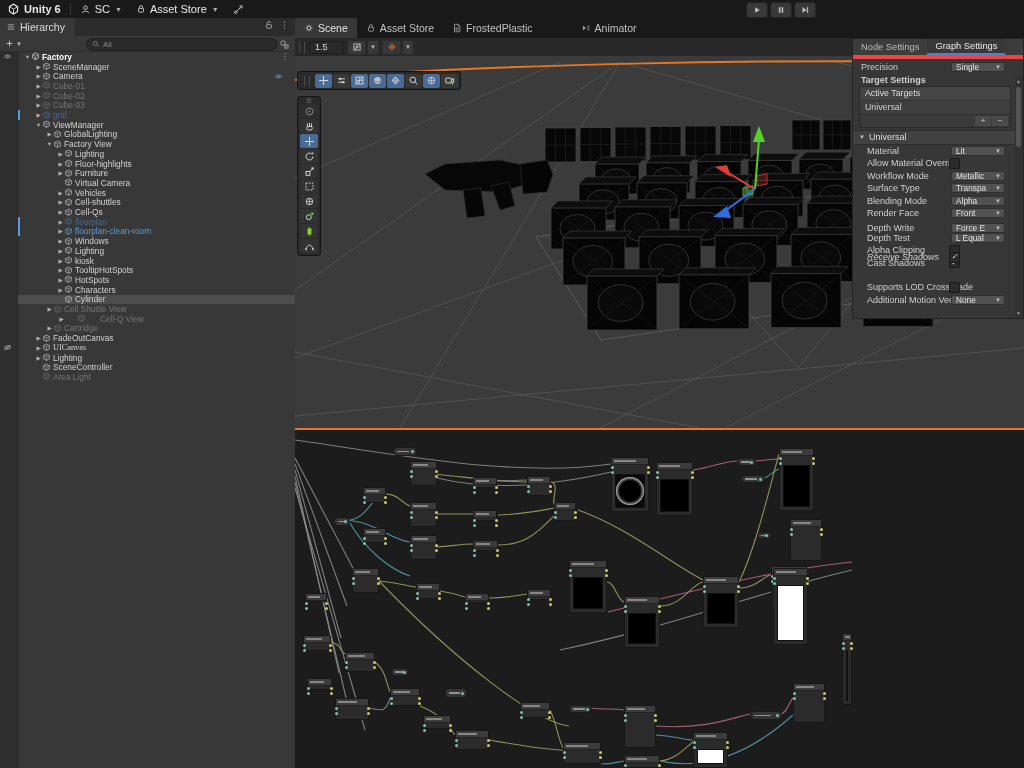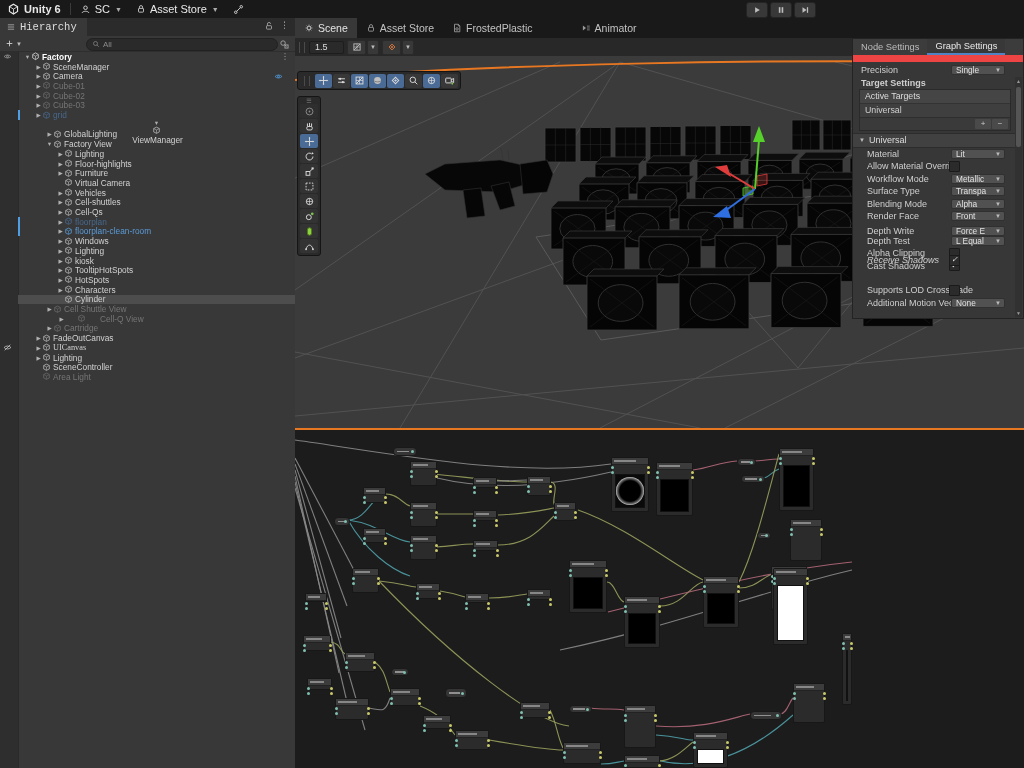--- a/index.html
+++ b/index.html
@@ -10,21 +10,21 @@
   #menubar{left:0;top:0;width:1024px;height:18px;background:#191919;border-bottom:1px solid #0d0d0d;
            display:flex;align-items:center;font-size:11px;color:#e8e8e8;}
   .mb-item{display:flex;align-items:center;gap:4px;padding:0 7px;height:100%;}
   .mb-sep{width:1px;height:12px;background:#3a3a3a;margin:0 2px;}
   .mb-caret{font-size:7px;color:#aaa;margin-left:1px;}
   #playbar{position:absolute;left:746px;top:2px;display:flex;gap:2px;}
   .playbtn{width:20px;height:14px;background:#383838;border:1px solid #242424;border-radius:3px;
            display:flex;align-items:center;justify-content:center;}
   
   #leftpanel{left:0;top:18px;width:295px;height:750px;background:#383838;border-right:1px solid #1f1f1f;}
-  #lp-tabbar{left:0;top:0;width:295px;height:18px;background:#2b2b2b;display:flex;align-items:center;font-family:Liberation Mono, monospace;}
+  #lp-tabbar{left:0;top:0;width:295px;height:18px;background:#2b2b2b;display:flex;align-items:center;}
   #lp-tab{height:18px;background:#383838;display:flex;align-items:center;gap:4px;padding:0 10px 0 6px;
           font-size:10.5px;color:#ddd;}
   #lp-tab-icons{position:absolute;right:6px;top:2px;display:flex;gap:6px;align-items:center;}
   #lp-toolbar{left:0;top:18px;width:295px;height:15px;background:#383838;border-bottom:1px solid #2e2e2e;
               display:flex;align-items:center;}
   #lp-search{position:absolute;left:86px;top:1.5px;width:180px;height:11px;background:#2a2a2a;
              border:1px solid #212121;border-radius:7px;display:flex;align-items:center;gap:3px;
              padding:0 5px;font-size:8px;color:#8b8b8b;}
   #tree{left:0;top:33px;width:295px;height:717px;overflow:hidden;}
   #tree-gutter{left:0;top:0;width:18px;height:717px;background:#2e2e2e;border-right:1px solid #2a2a2a;}
@@ -71,21 +71,21 @@
   .gnode .dotL{position:absolute;left:-1.5px;width:3px;height:3px;border-radius:50%;background:#7fbfb0;}
   .gnode .dotR{position:absolute;right:-1.5px;width:3px;height:3px;border-radius:50%;background:#c8c86a;}
   .gprev{position:absolute;left:3px;right:3px;bottom:3px;border:1px solid #111;}
   .gpill{position:absolute;background:#353535;border:1px solid #191919;border-radius:4px;}
   .gpill:after{content:"";position:absolute;right:2px;top:50%;margin-top:-1.5px;width:3px;height:3px;border-radius:50%;background:#7fbfb0;}
   .gpill .bar{position:absolute;left:3px;top:50%;margin-top:-1px;height:1.6px;width:55%;background:#909090;}
   
   #ginsp{left:557px;top:20px;width:172px;height:281px;background:#373737;border:1px solid #232323;box-sizing:border-box;}
   #ginsp-title{height:20px;display:flex;align-items:center;padding-left:8px;font-size:10.5px;color:#ddd;
                background:#3c3c3c;border-bottom:1px solid #282828;}
-  #ginsp-tabs{height:16px;display:flex;background:#3c3c3c;border-bottom:7px solid #ef4444;font-size:9.3px;}
+  #ginsp-tabs{height:16px;display:flex;background:#3c3c3c;border-bottom:4px solid #ef4444;font-size:9.3px;}
   .gi-tab{padding:0 8px;display:flex;align-items:center;color:#bbb;}
   .gi-tab.active{color:#e8e8e8;border-bottom:2px solid #4f83c4;background:#383838;}
   .gi-row{position:absolute;left:0;width:160px;height:12.4px;display:flex;align-items:center;font-size:9px;color:#cfcfcf;}
   .gi-label{padding-left:14px;white-space:nowrap;}
   .gi-dd{position:absolute;right:8px;width:54px;height:10px;background:#515151;border:1px solid #303030;
          border-radius:2px;font-size:8.3px;color:#e2e2e2;display:flex;align-items:center;padding-left:4px;box-sizing:border-box;}
   .gi-dd .ca{position:absolute;right:3px;font-size:6px;color:#bbb;}
   .gi-cb{position:absolute;right:53px;width:9px;height:9px;background:#2b2b2b;border:1px solid #1a1a1a;border-radius:1px;
          font-size:8px;color:#ddd;display:flex;align-items:center;justify-content:center;line-height:1;}
   #gi-scroll{position:absolute;right:1px;top:38px;width:7px;height:240px;background:#313131;}
@@ -303,21 +303,21 @@
             <span style="width: 17px; flex: 0 0 auto;"></span>
             <span class="arrow">▶</span>
             <span style="display: flex; align-items: center; flex: 0 0 auto;">
               <svg width="9" height="9" viewBox="0 0 16 16" fill="none" stroke="#47688c" stroke-width="1.4">
                 <path d="M8 2 L13 4.5 V10.5 L8 13 L3 10.5 V4.5 Z"></path>
                 <path d="M3 4.5 L8 7 L13 4.5 M8 7 V13" stroke-width="1"></path>
               </svg>
             </span>
             <span class="lbl c-prefabdim">grid</span>
           </div>
-          <div class="trow" style="top: 68.9px; flex-direction: column;">
+          <div class="trow" style="top: 68.9px;">
             <span style="width: 17px; flex: 0 0 auto;"></span>
             <span class="arrow">▼</span>
             <span style="display: flex; align-items: center; flex: 0 0 auto;">
               <svg width="9" height="9" viewBox="0 0 16 16" fill="none" stroke="#b9b9b9" stroke-width="1.4">
                 <path d="M8 2 L13 4.5 V10.5 L8 13 L3 10.5 V4.5 Z"></path>
                 <path d="M3 4.5 L8 7 L13 4.5 M8 7 V13" stroke-width="1"></path>
               </svg>
             </span>
             <span class="lbl c-normal">ViewManager</span>
           </div>

